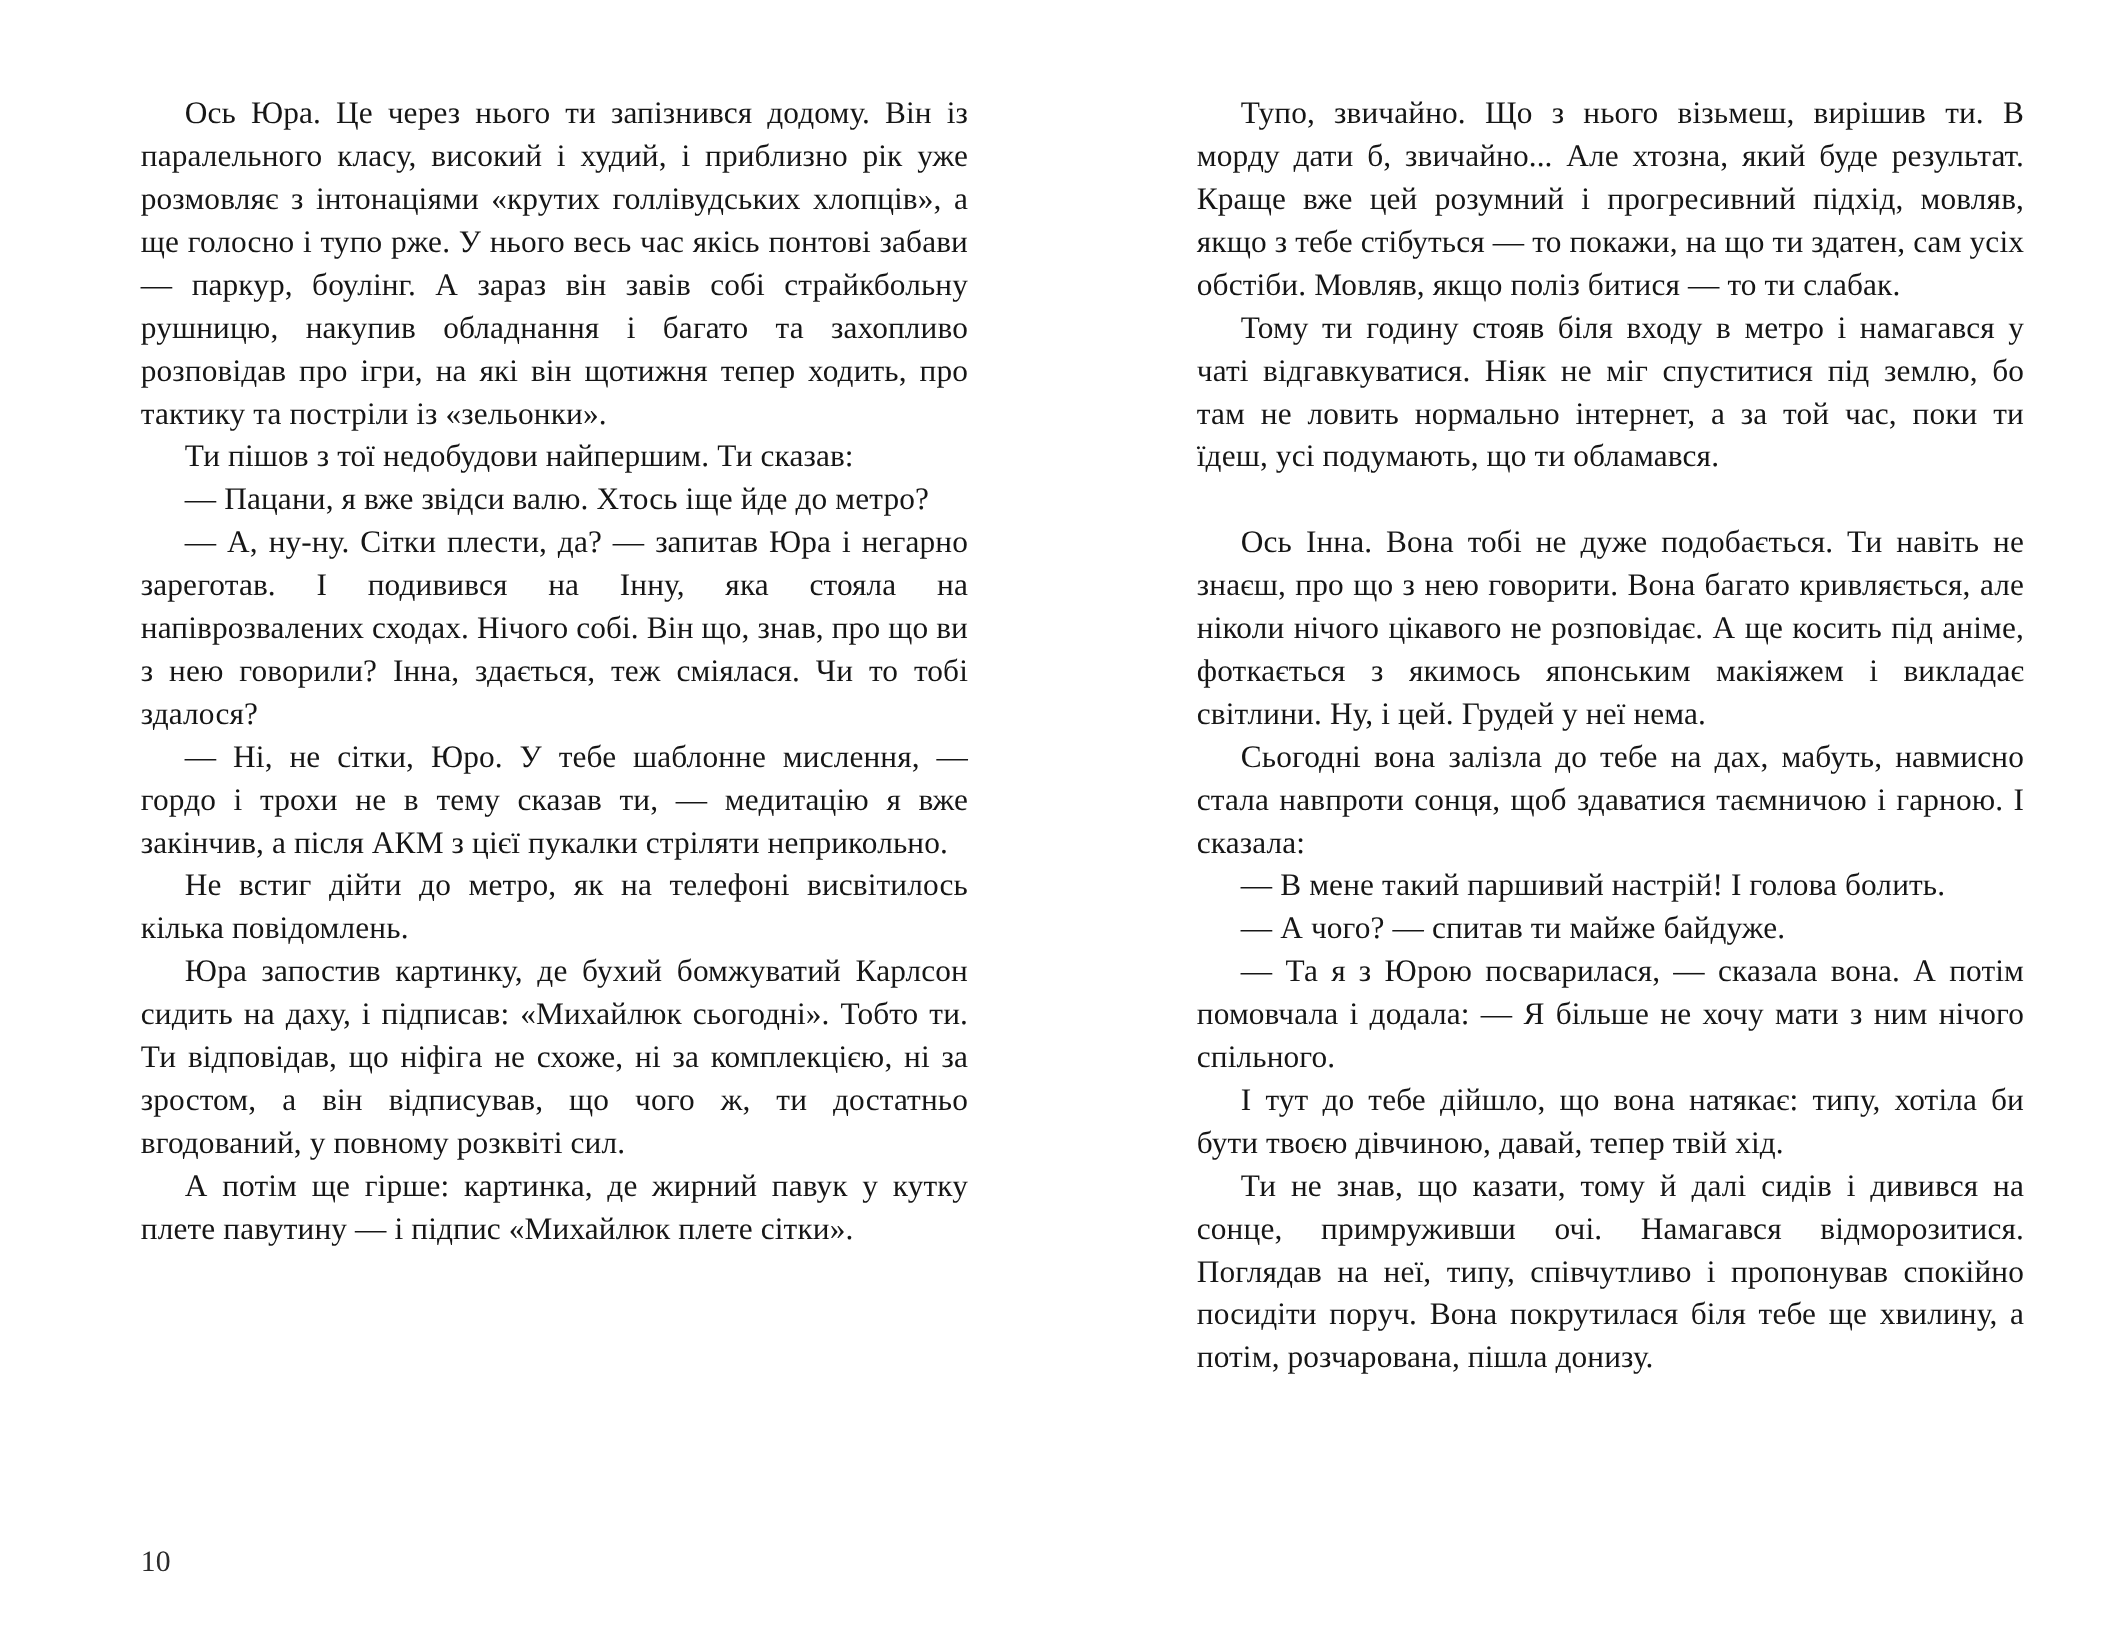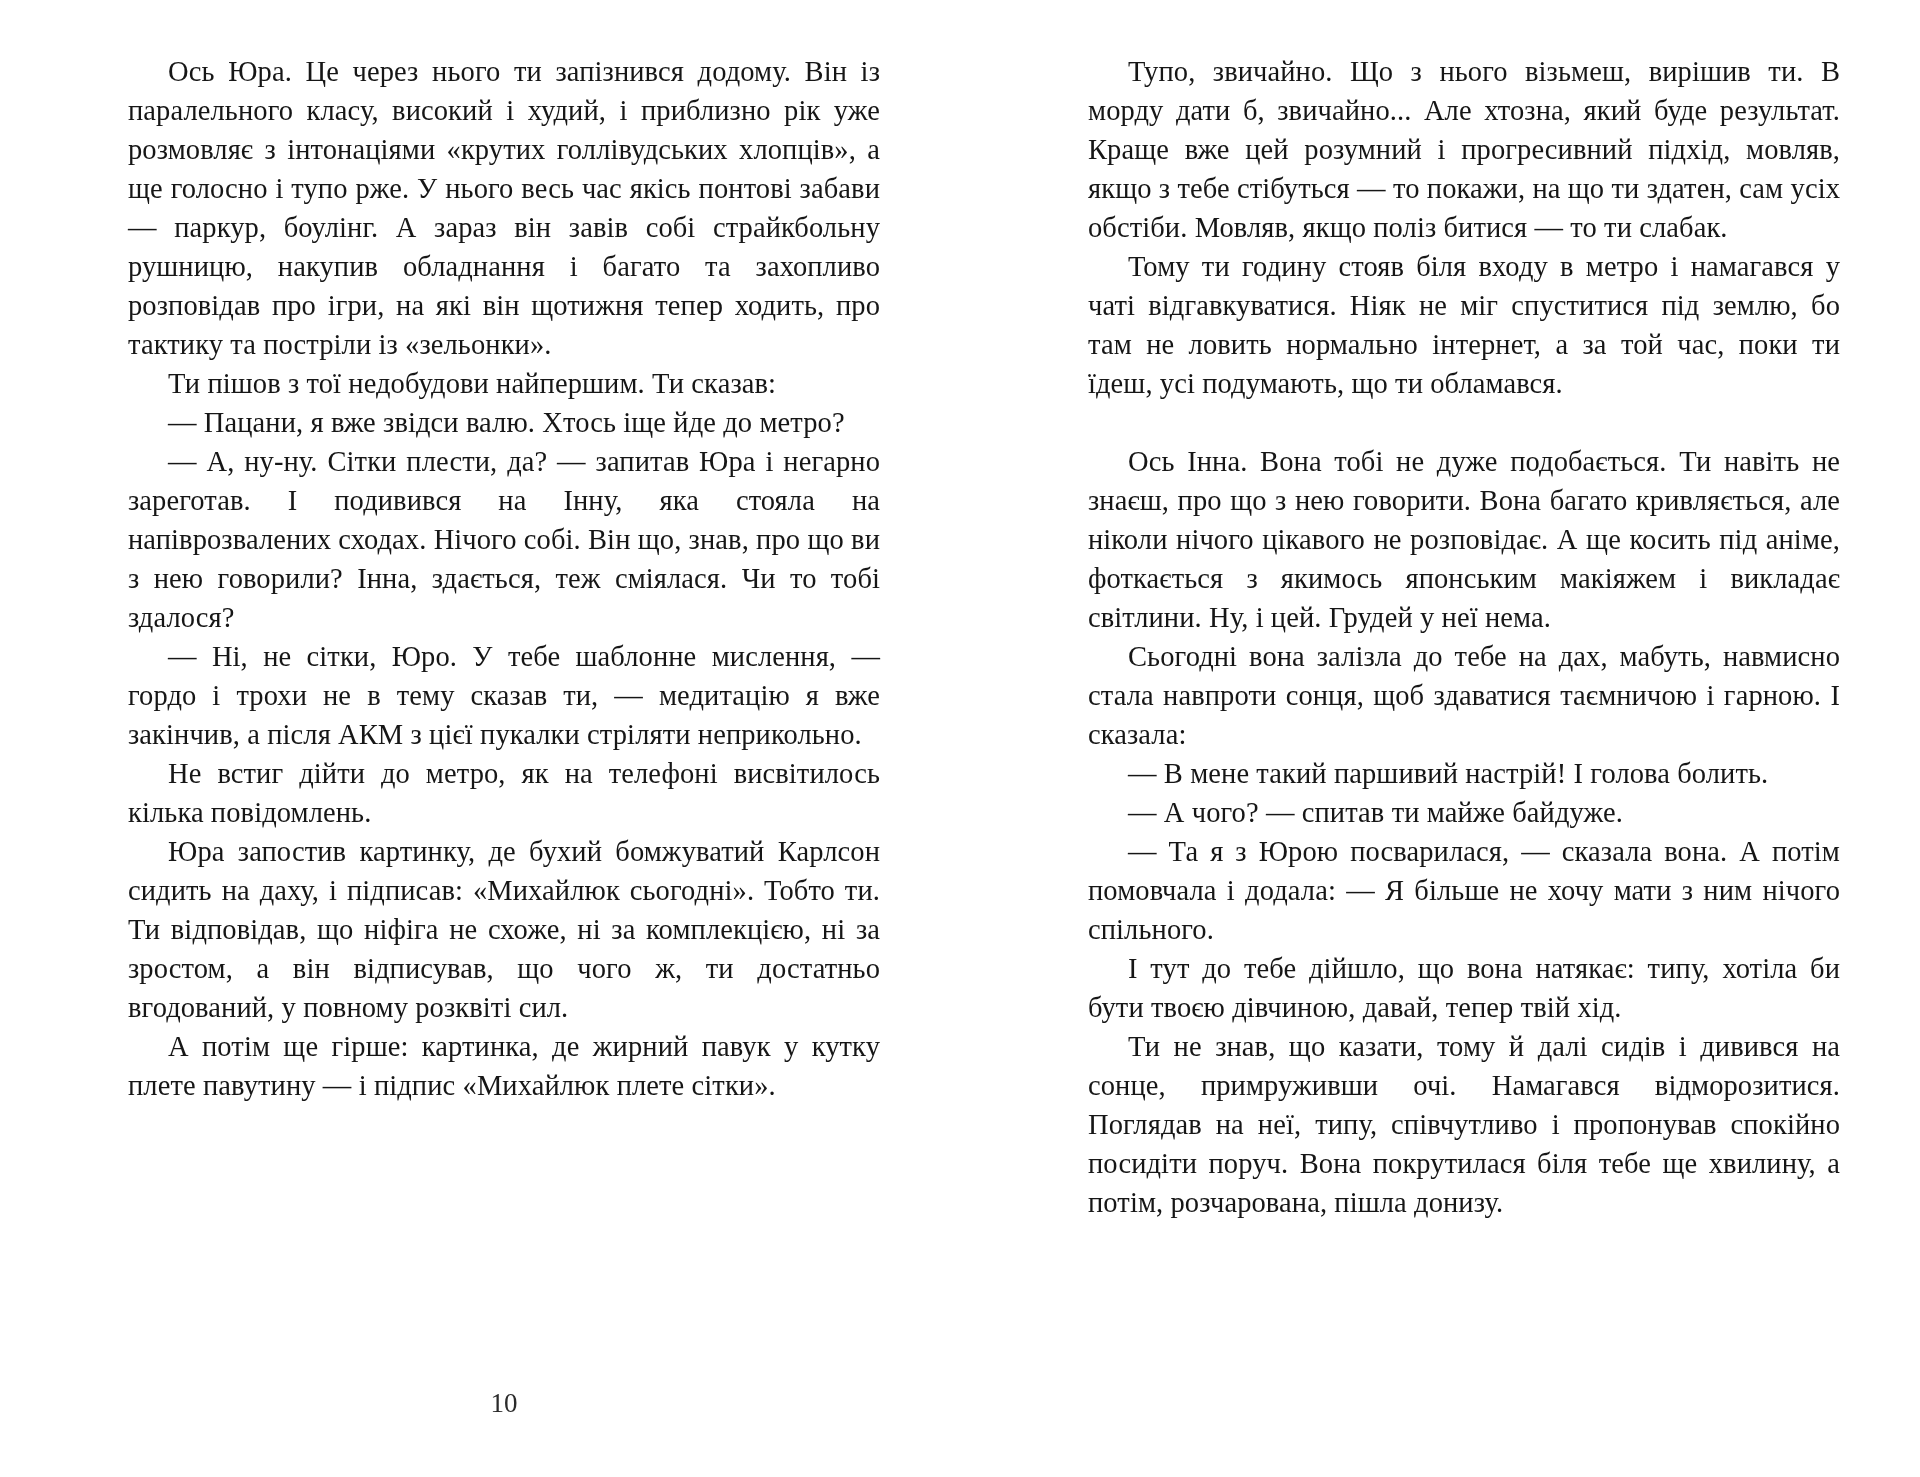--- a/index.html
+++ b/index.html
@@ -18,39 +18,38 @@
   }
   .page {
     position: absolute;
     top: 0;
     height: 100%;
   }
   .page-left  { left: 128px;  width: 752px; }
   .page-right { left: 1088px; width: 752px; }
 
   .text-block {
-    padding-top: 52px;
+    padding-top: 84px;
   }
   .text-block p {
     margin: 0;
     font-size: 28.5px;
     line-height: 39px;
     text-align: justify;
     text-indent: 40px;
     letter-spacing: 0.1px;
   }
   .gap-before {
     margin-top: 39px !important;
   }
   .page-number {
     position: absolute;
-    bottom: 58px;
+    bottom: 42px;
     left: 0;
     width: 100%;
-    text-align: center;
     font-size: 27px;
     color: #2b2b2b;
   }
 </style>
 </head>
 <body>
 
 <div class="spread">
 
   <div class="page page-left">

